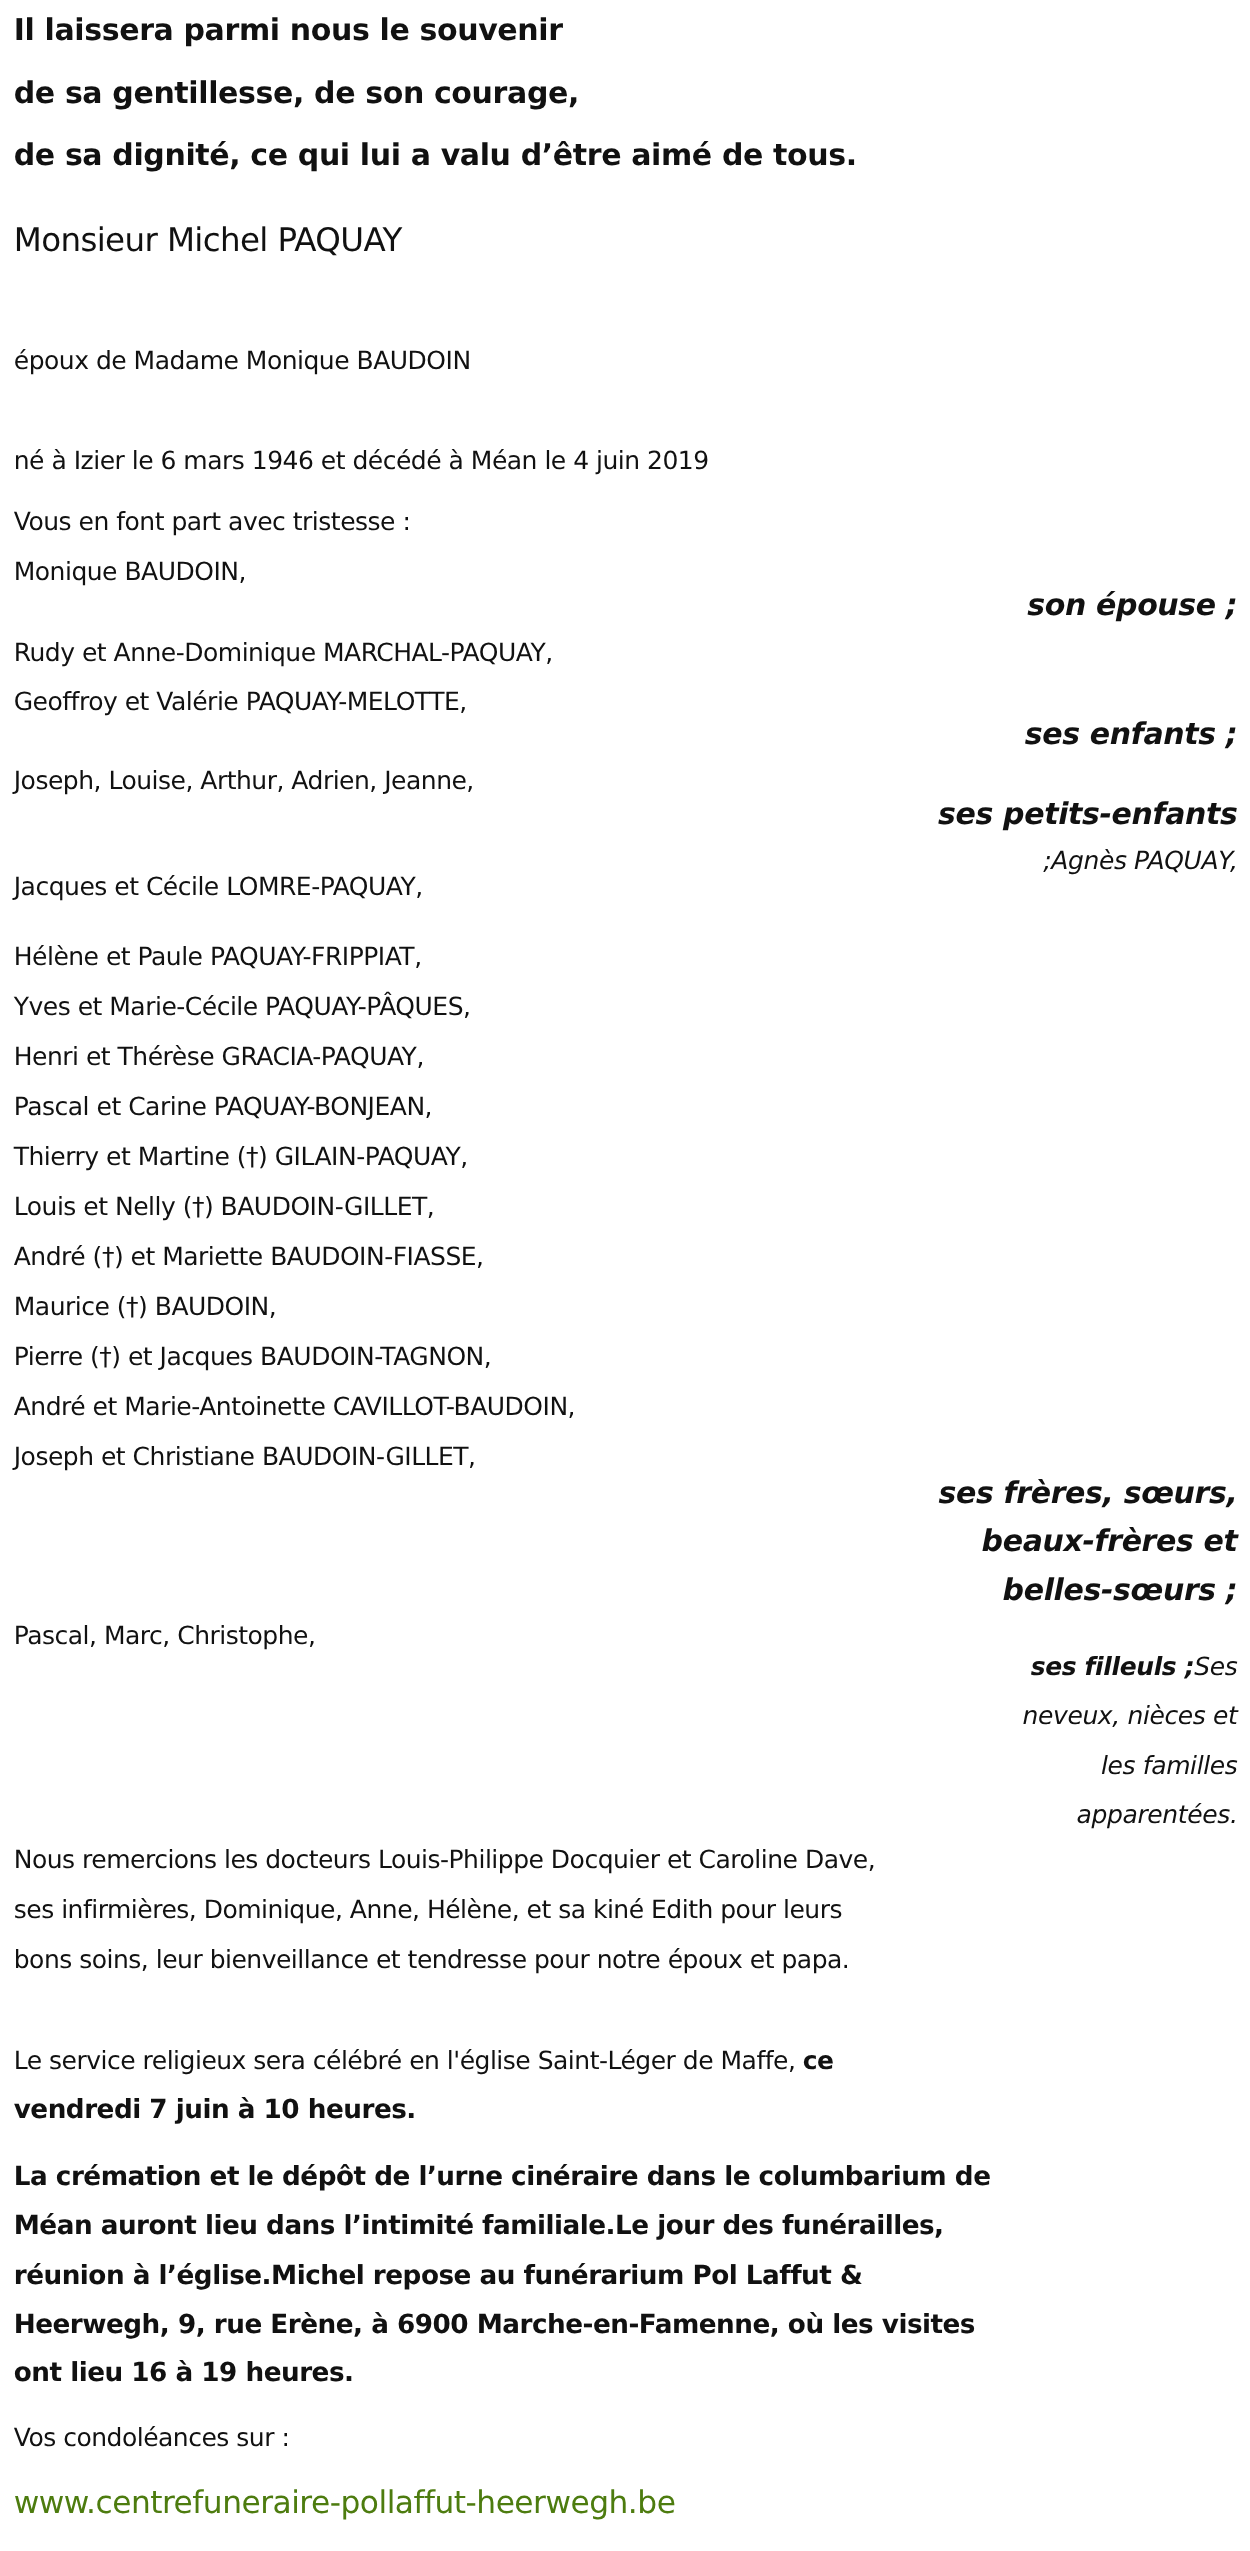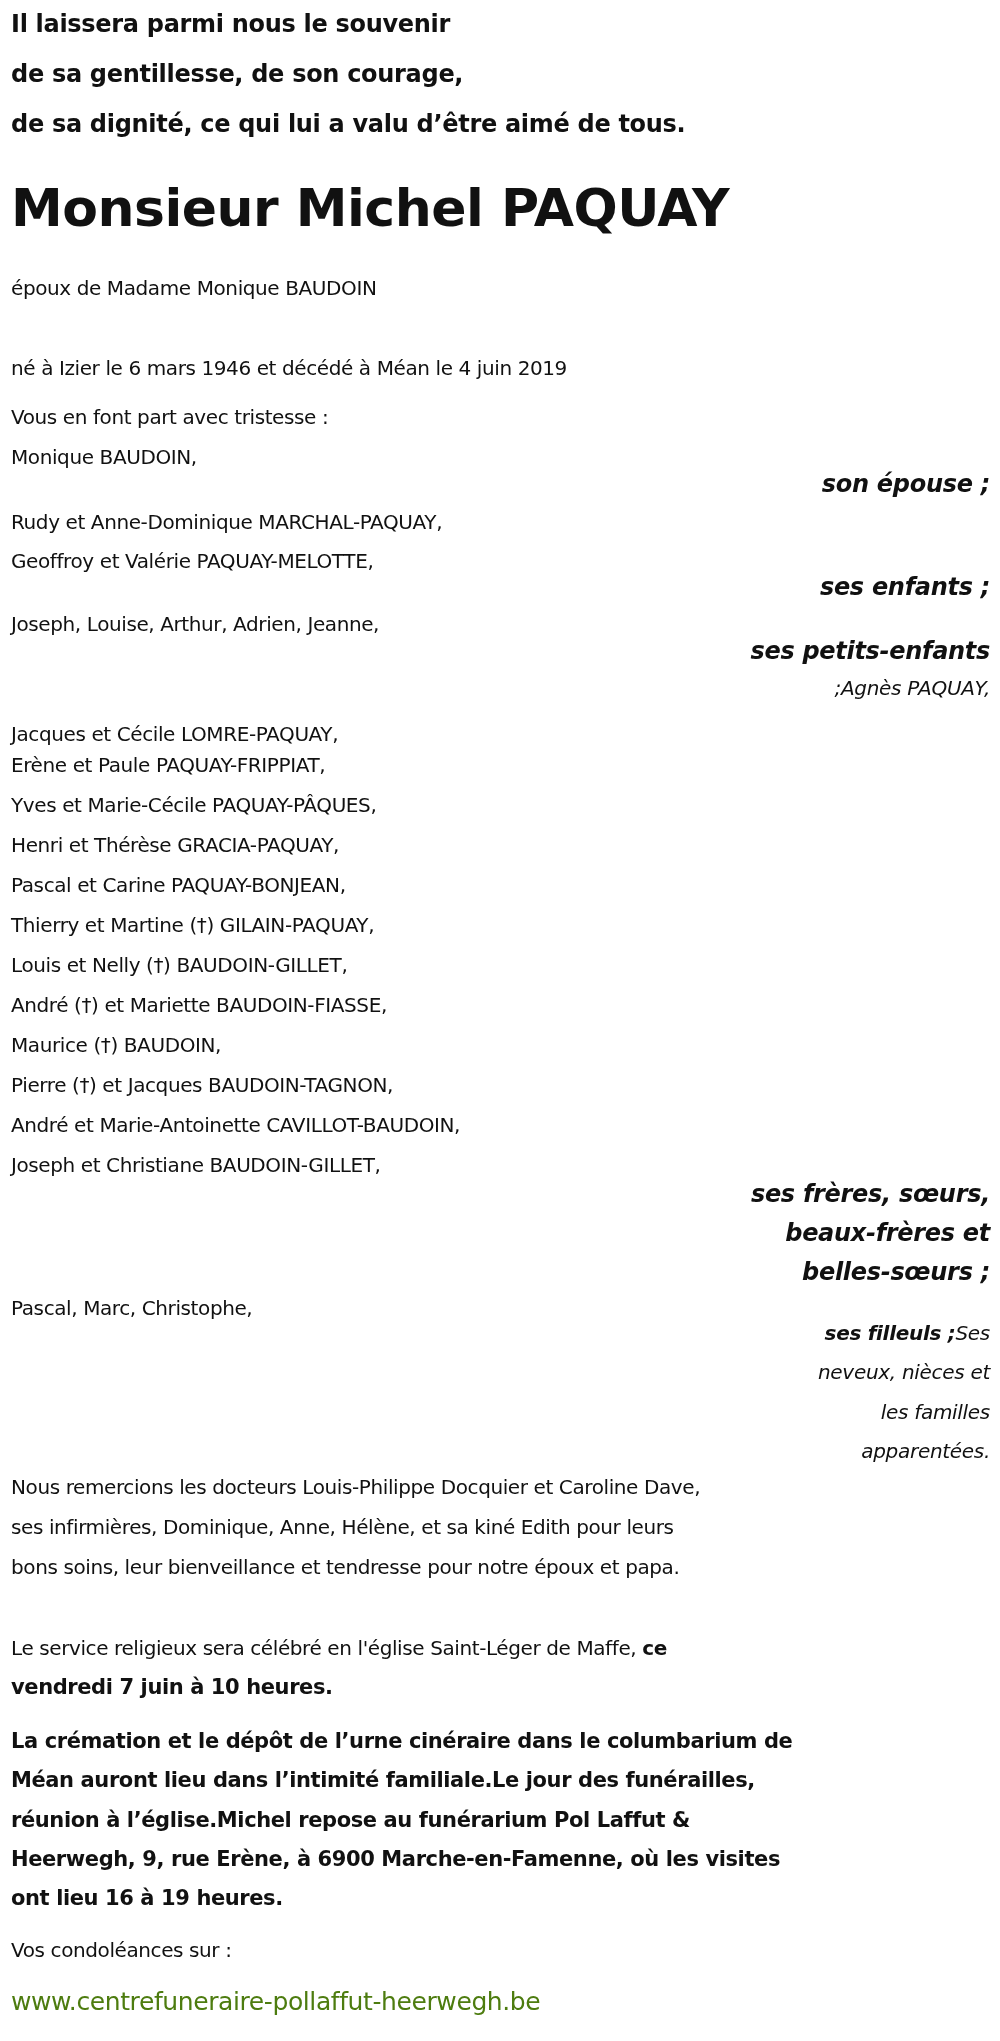--- a/index.html
+++ b/index.html
@@ -14,22 +14,22 @@
     .abs { position: absolute; white-space: nowrap; }
     .quote {
       left: 11px;
       font-size: 24px;
       font-weight: bold;
       letter-spacing: -0.3px;
     }
     .title {
       left: 11px;
       top: 178px;
-      font-size: 52px;
-      font-weight: bold;
+      font-size: 26px;
+      font-weight: normal;
       letter-spacing: -0.5px;
     }
     .body-line {
       left: 11px;
       font-size: 20px;
       letter-spacing: -0.4px;
     }
     .rel {
       right: 10px;
       text-align: center;
@@ -86,22 +86,22 @@
   <div class="abs rel" style="top:573px;">ses enfants ;</div>
 </div>
 
 <div>
   <div class="abs body-line" style="top:612px;">Joseph, Louise, Arthur, Adrien, Jeanne,</div>
   <div class="abs rel" style="top:637px;">ses petits-enfants</div>
   <div class="abs rel-plain" style="top:676px;">;Agnès PAQUAY,</div>
 </div>
 
 <div>
-  <div class="abs body-line" style="top:722px;">Jacques et Cécile LOMRE-PAQUAY,</div>
-  <div class="abs body-line" style="top:753px;">Erène et Paule PAQUAY-FRIPPIAT,</div>
+  <div class="abs body-line" style="top:697px;">Jacques et Cécile LOMRE-PAQUAY,</div>
+  <div class="abs body-line" style="top:753px;">Hélène et Paule PAQUAY-FRIPPIAT,</div>
   <div class="abs body-line" style="top:793px;">Yves et Marie-Cécile PAQUAY-PÂQUES,</div>
   <div class="abs body-line" style="top:833px;">Henri et Thérèse GRACIA-PAQUAY,</div>
   <div class="abs body-line" style="top:873px;">Pascal et Carine PAQUAY-BONJEAN,</div>
   <div class="abs body-line" style="top:913px;">Thierry et Martine (†) GILAIN-PAQUAY,</div>
   <div class="abs body-line" style="top:953px;">Louis et Nelly (†) BAUDOIN-GILLET,</div>
   <div class="abs body-line" style="top:993px;">André (†) et Mariette BAUDOIN-FIASSE,</div>
   <div class="abs body-line" style="top:1033px;">Maurice (†) BAUDOIN,</div>
   <div class="abs body-line" style="top:1073px;">Pierre (†) et Jacques BAUDOIN-TAGNON,</div>
   <div class="abs body-line" style="top:1113px;">André et Marie-Antoinette CAVILLOT-BAUDOIN,</div>
   <div class="abs body-line" style="top:1153px;">Joseph et Christiane BAUDOIN-GILLET,</div>

